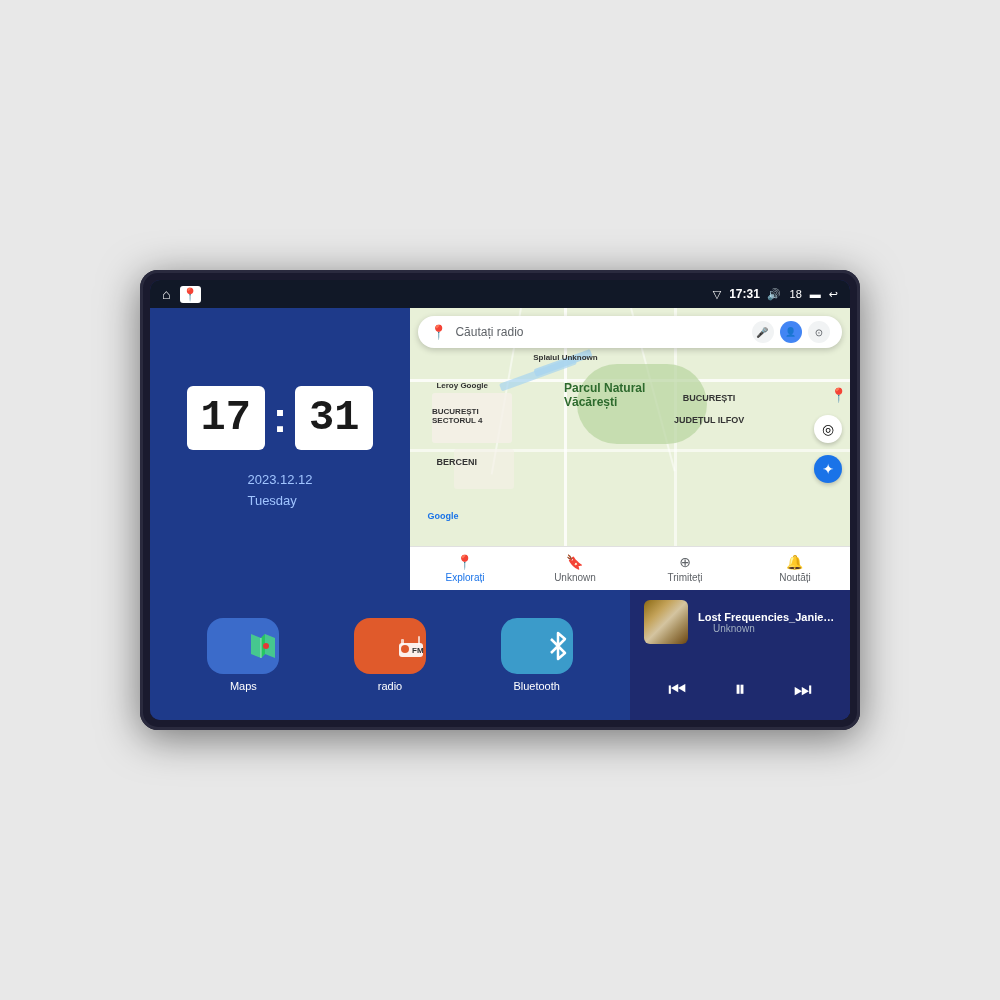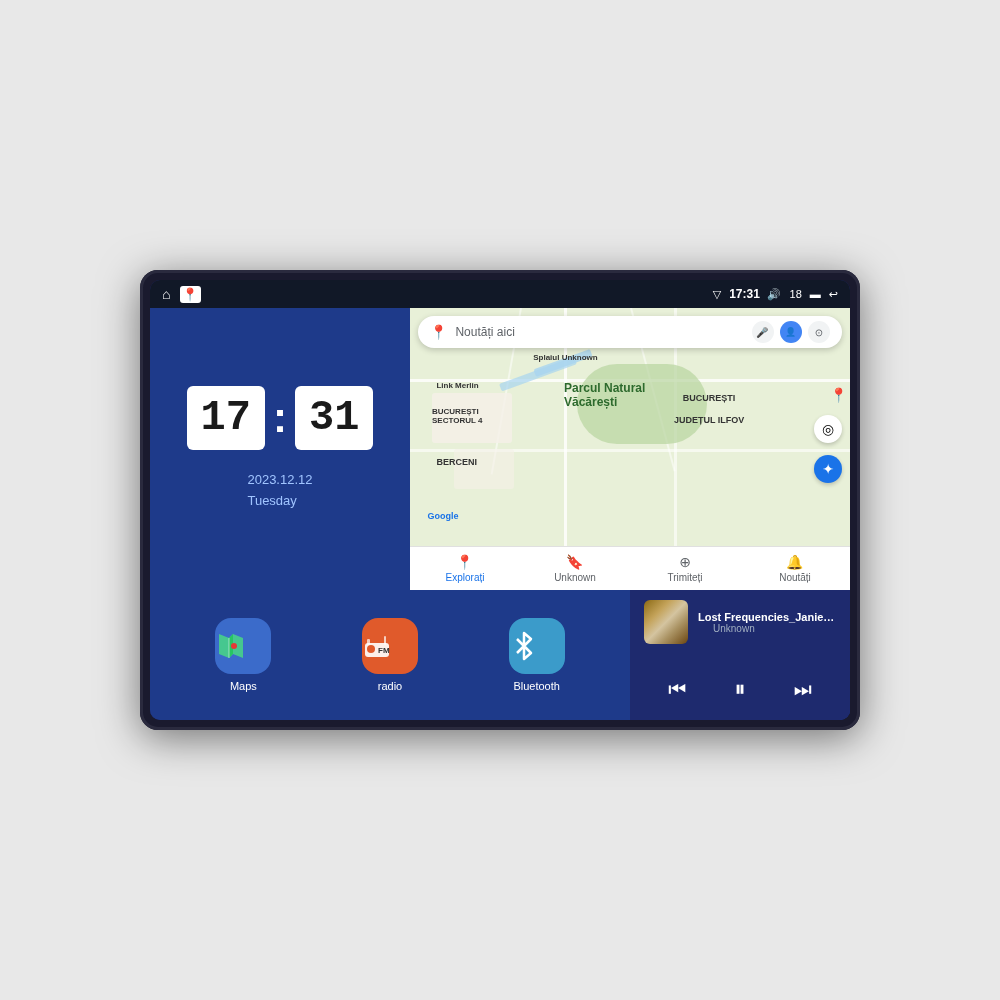--- a/index.html
+++ b/index.html
@@ -190,26 +190,26 @@
       padding: 10px 20px;
     }
     .app-icon-item {
       display: flex;
       flex-direction: column;
       align-items: center;
       gap: 6px;
       cursor: pointer;
     }
     .app-icon-circle {
-      width: 56px;
+      width: 72px;
       height: 56px;
       border-radius: 16px;
       display: flex;
       align-items: center;
-      justify-content: flex-start;
+      justify-content: flex-end;
       font-size: 26px;
     }
     .app-label {
       color: #fff;
       font-size: 11px;
       text-align: center;
     }
     
     .music-player {
       width: 220px;
@@ -363,35 +363,35 @@
             <div class="map-water" style="width:60px;height:8px;left:28%;top:18%;transform:rotate(-20deg);opacity:0.8;"></div>
             <div class="map-water" style="width:80px;height:8px;left:20%;top:22%;transform:rotate(-20deg);opacity:0.7;"></div>
 
             <div style="position:absolute;background:#f5f0e8;width:80px;height:50px;left:5%;top:30%;border-radius:3px;opacity:0.8;"></div>
             <div style="position:absolute;background:#f5f0e8;width:60px;height:40px;left:10%;top:50%;border-radius:3px;opacity:0.6;"></div>
 
             <div class="map-label" style="left:73%;top:8%;">TRAPEZULUI</div>
             <div class="map-label" style="left:62%;top:30%;">BUCUREȘTI</div>
             <div class="map-label" style="left:60%;top:38%;">JUDEȚUL ILFOV</div>
             <div class="map-label" style="left:35%;top:26%;font-size:12px;color:#2d6a2d;">Parcul Natural<br>Văcărești</div>
-            <div class="map-label" style="left:6%;top:26%;font-size:8px;">Link Merlin</div>
+            <div class="map-label" style="left:6%;top:26%;font-size:8px;">Leroy Google</div>
             <div class="map-label" style="left:5%;top:35%;font-size:8px;">BUCUREȘTI<br>SECTORUL 4</div>
             <div class="map-label" style="left:6%;top:53%;font-size:9px;">BERCENI</div>
             <div class="map-label" style="left:28%;top:16%;font-size:8px;">Splaiul Unknown</div>
             <div class="map-label" style="left:4%;top:72%;font-size:9px;color:#1a73e8;">Google</div>
 
             <div style="position:absolute;right:2px;top:28%;color:#e53935;font-size:14px;">📍</div>
 
             <div class="map-overlay-btn" style="top:38%;right:8px;">◎</div>
             <div class="map-overlay-btn" style="top:52%;right:8px;background:#1a73e8;color:#fff;">✦</div>
           </div>
 
           <div class="map-search-bar">
             <span class="map-search-icon">📍</span>
-            <span class="map-search-text">Noutăți aici</span>
+            <span class="map-search-text">Căutați radio</span>
             <div class="map-search-actions">
               <div class="map-action-btn">🎤</div>
               <div class="map-action-btn" style="background:#4285f4;color:#fff;font-size:9px;">👤</div>
               <div class="map-action-btn">⊙</div>
             </div>
           </div>
 
           <div class="map-bottom-nav">
             <div class="map-nav-item active">
               <span class="map-nav-icon">📍</span>

